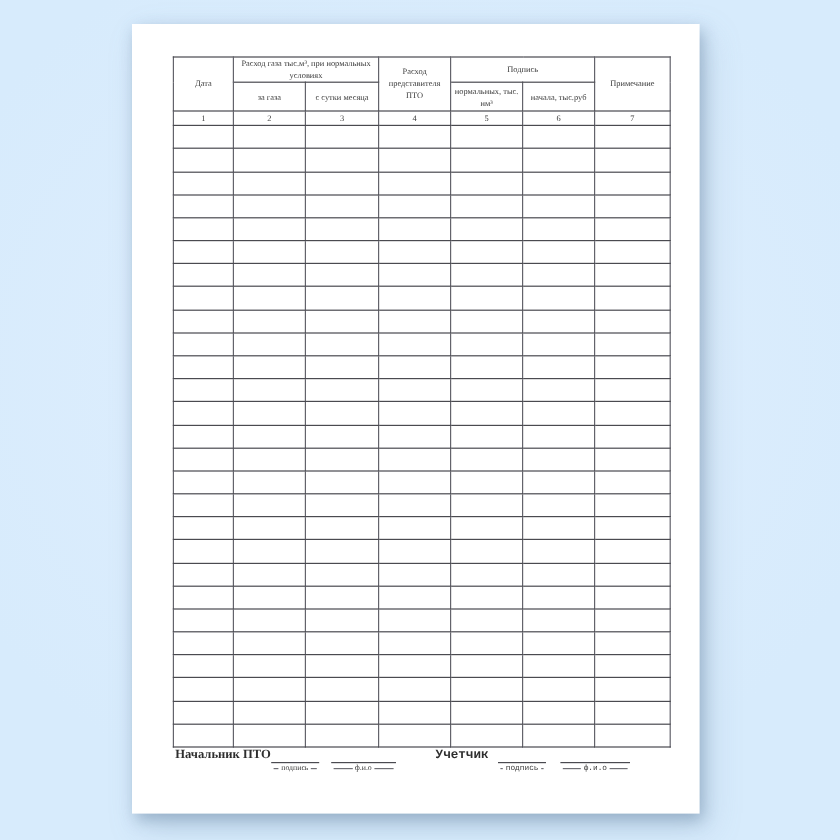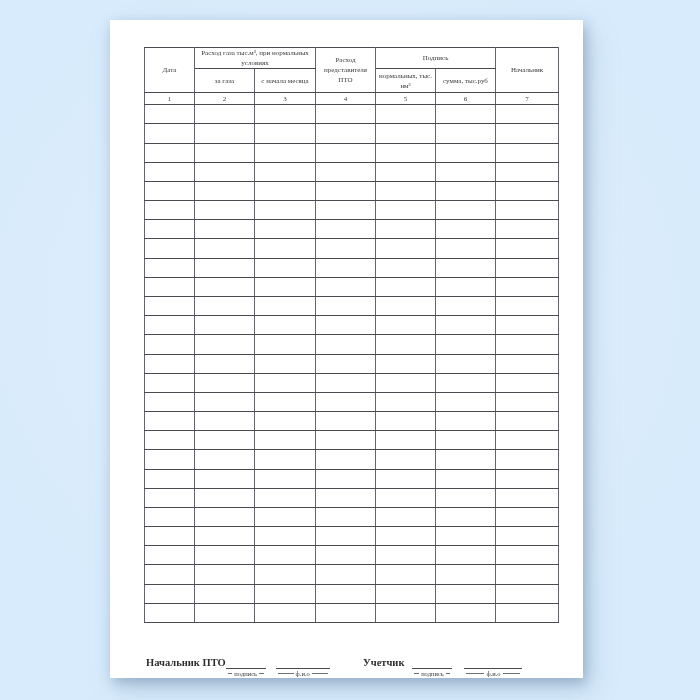--- a/index.html
+++ b/index.html
@@ -45,21 +45,21 @@
     vertical-align: middle;
     line-height: 1.45;
     overflow: hidden;
   }
   tr.header-row-1 { height: 21px; }
   tr.header-row-2 { height: 24px; }
   tr.numbers-row  { height: 12px; }
   .footer-line {
     position: absolute;
     left: 0;
-    top: 637px;
+    top: 604px;
     width: 473px;
     height: 30px;
     text-align: center;
   }
   .sig-group {
     position: absolute;
     display: flex;
     align-items: flex-start;
   }
   .sig-role {
@@ -106,27 +106,27 @@
       <col style="width:60px">
       <col style="width:60px">
       <col style="width:63px">
     </colgroup>
     <thead>
       <tr class="header-row-1">
         <th rowspan="2">Дата</th>
         <th colspan="2">Расход газа тыс.м³, при нормальных условиях</th>
         <th rowspan="2">Расход представителя ПТО</th>
         <th colspan="2">Подпись</th>
-        <th rowspan="2">Начальник</th>
+        <th rowspan="2">Примечание</th>
       </tr>
       <tr class="header-row-2">
         <th>за газа</th>
-        <th>с начала месяца</th>
+        <th>с сутки месяца</th>
         <th>нормальных, тыс. нм³</th>
-        <th>сумма, тыс.руб</th>
+        <th>начала, тыс.руб</th>
       </tr>
       <tr class="numbers-row">
           <td>1</td>
           <td>2</td>
           <td>3</td>
           <td>4</td>
           <td>5</td>
           <td>6</td>
           <td>7</td>
         </tr>
@@ -385,21 +385,21 @@
       <span class="sig-blank" style="width:40px;">
         <span class="sig-line"></span>
         <span class="sig-caption">подпись</span>
       </span>
       <span class="sig-blank" style="width:54px; margin-left:10px;">
         <span class="sig-line"></span>
         <span class="sig-caption">ф.и.о</span>
       </span>
     </div>
 
-    <div class="sig-group" style="left:253px; top:0;">
+    <div class="sig-group" style="left:253px; top:0;font-family:Liberation Mono, monospace;">
       <span class="sig-role" style="margin-right:8px;">Учетчик</span>
       <span class="sig-blank" style="width:40px;">
         <span class="sig-line"></span>
         <span class="sig-caption">подпись</span>
       </span>
       <span class="sig-blank" style="width:58px; margin-left:12px;">
         <span class="sig-line"></span>
         <span class="sig-caption">ф.и.о</span>
       </span>
     </div>

